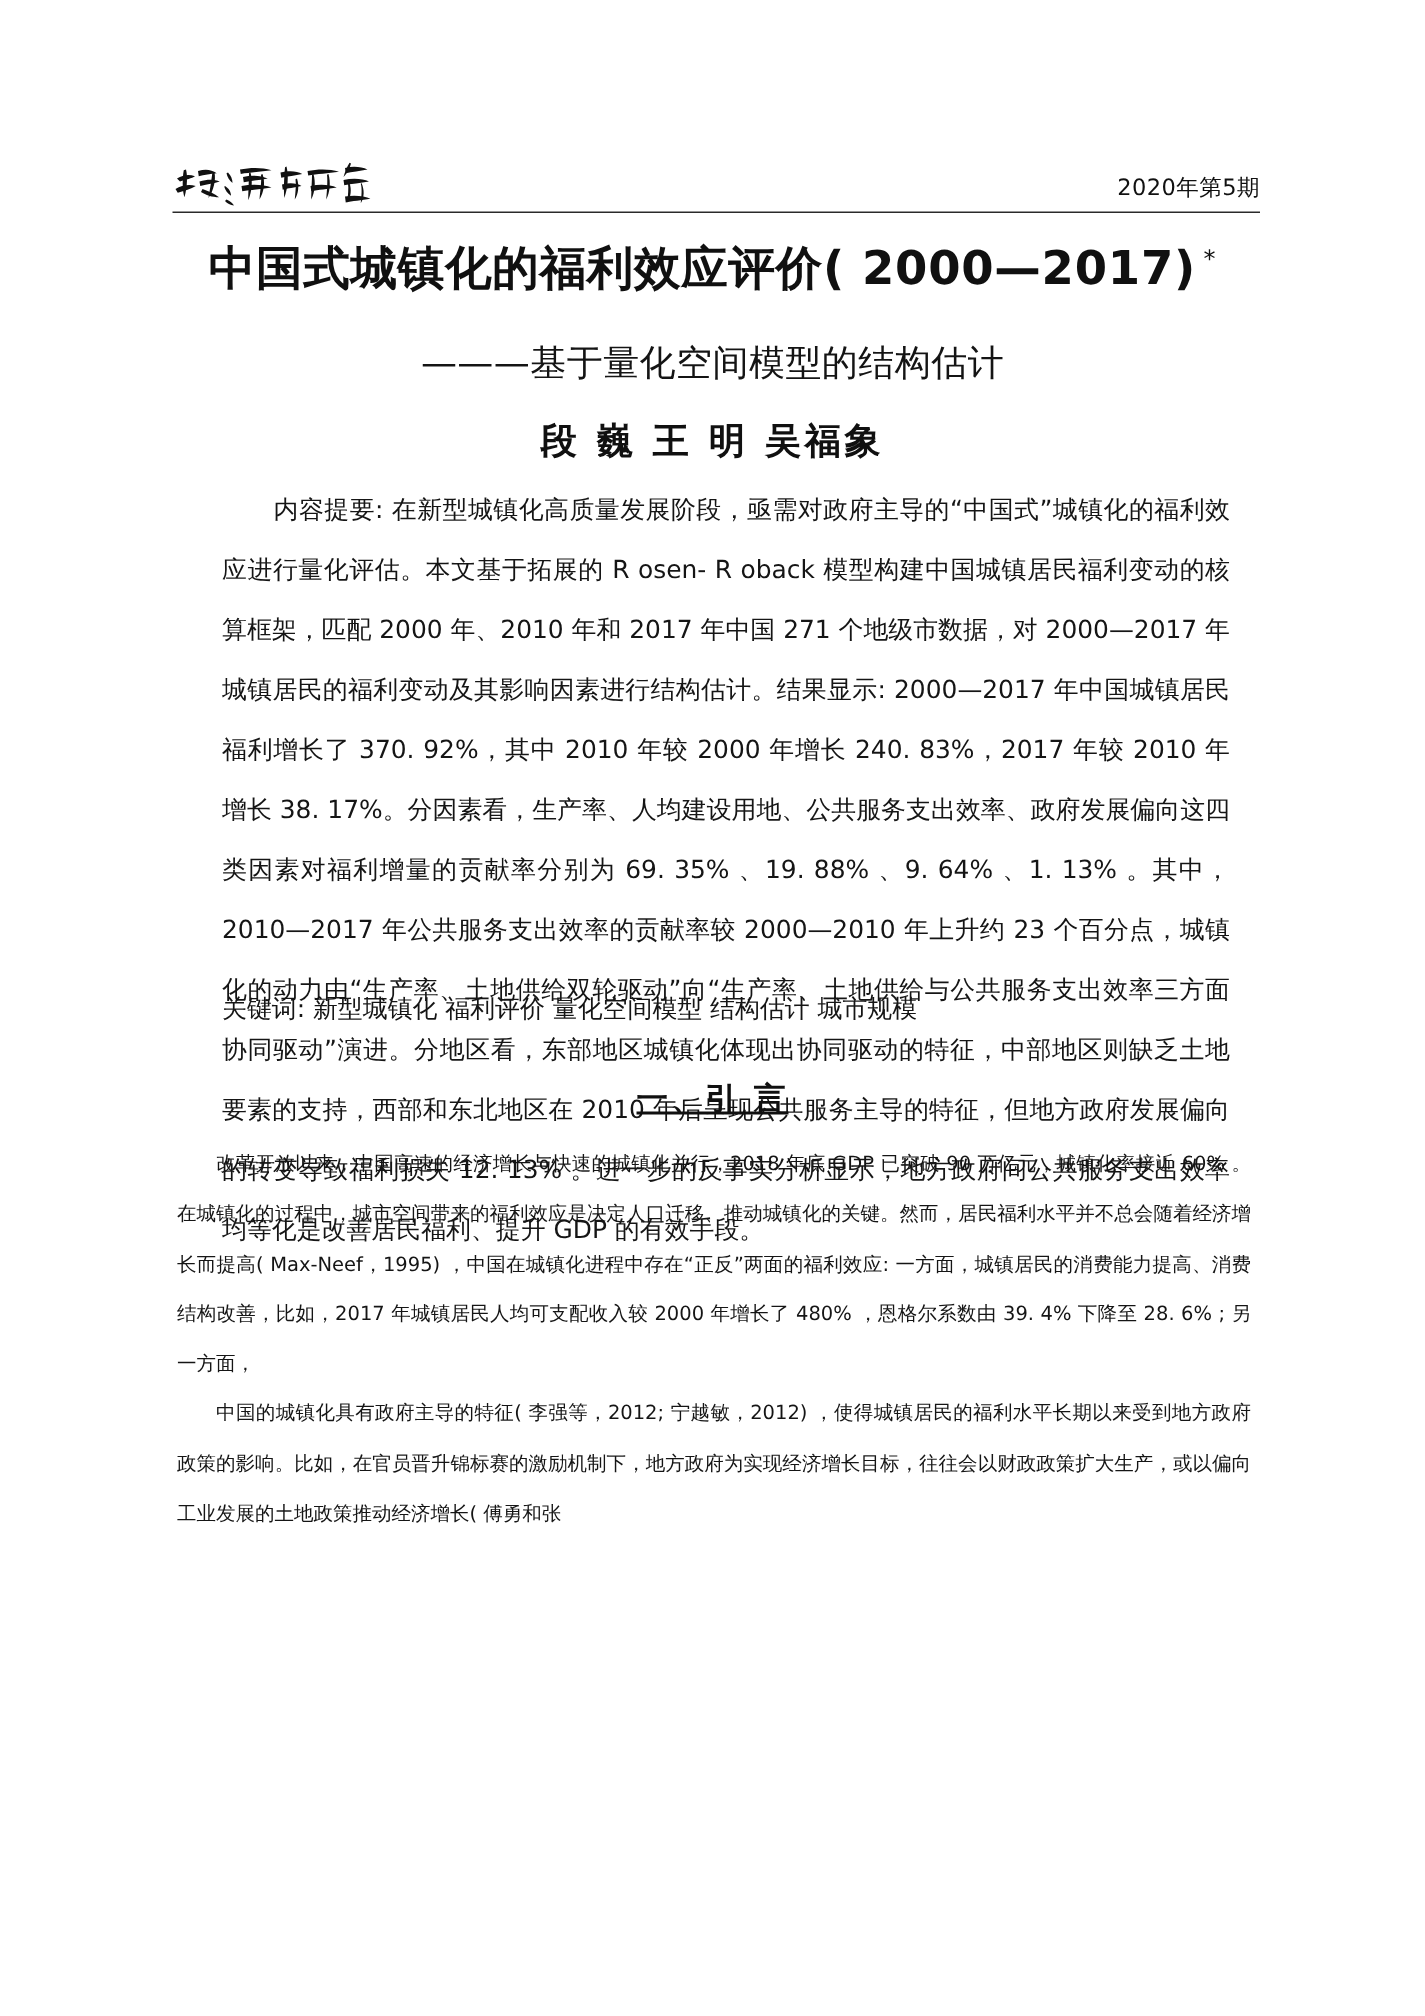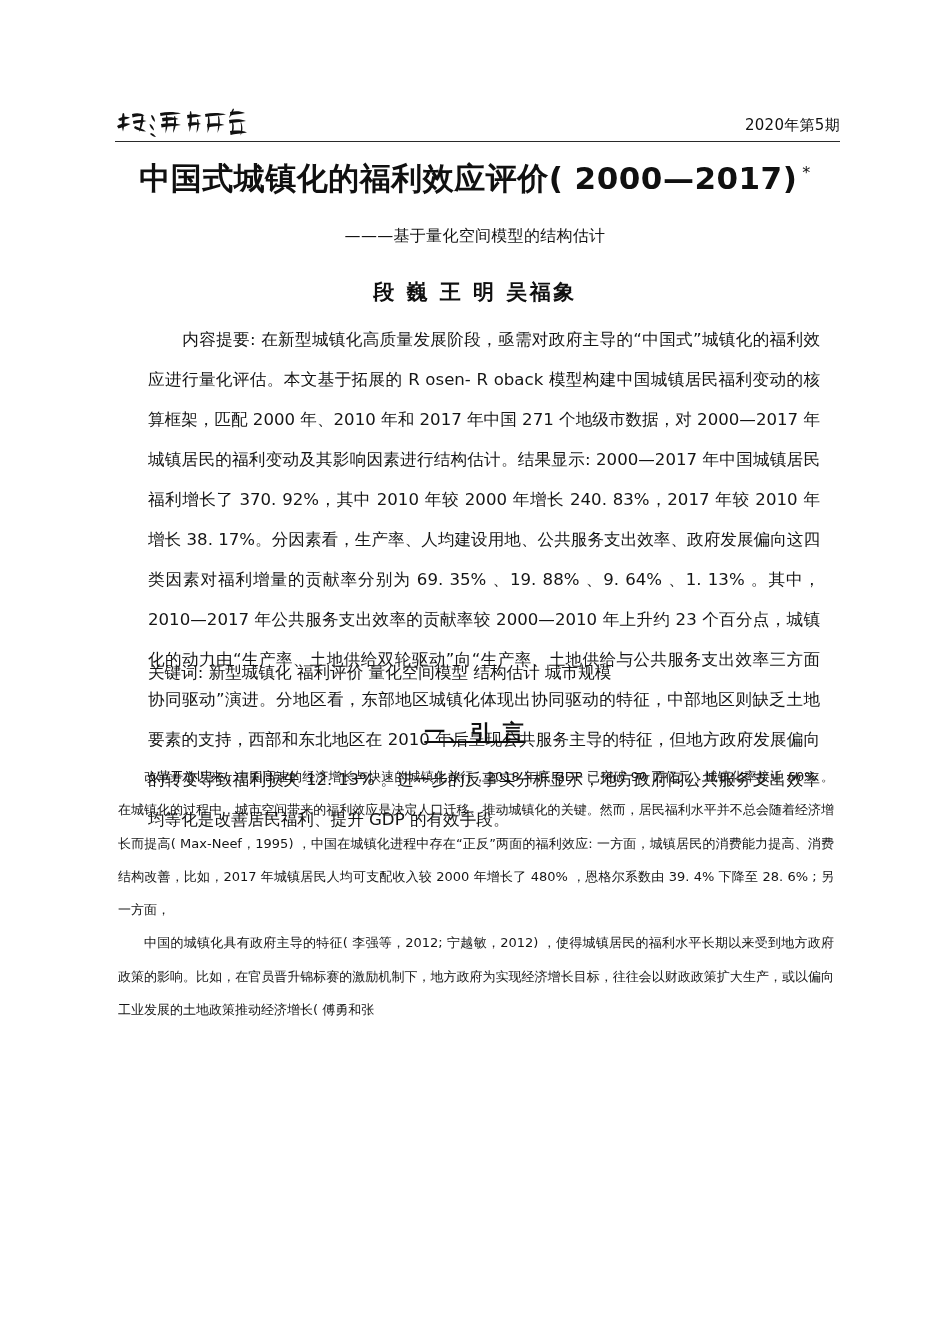--- a/index.html
+++ b/index.html
@@ -67,32 +67,32 @@
     vertical-align: super;
     font-weight: 400;
     margin-left: 5px;
   }
   .title-sub {
     position: absolute;
     left: 0;
     right: 0;
     top: 226px;
     text-align: center;
-    font-size: 16px;
+    font-size: 24px;
     font-weight: 500;
     color: #141414;
     letter-spacing: 0.3px;
   }
   .authors {
     position: absolute;
     left: 0;
     right: 0;
     top: 278px;
     text-align: center;
-    font-size: 21px;
+    font-size: 24px;
     font-weight: 700;
     letter-spacing: 2.5px;
     color: #101010;
   }
 
   
   .abstract {
     position: absolute;
     left: 148px;
     top: 320px;

